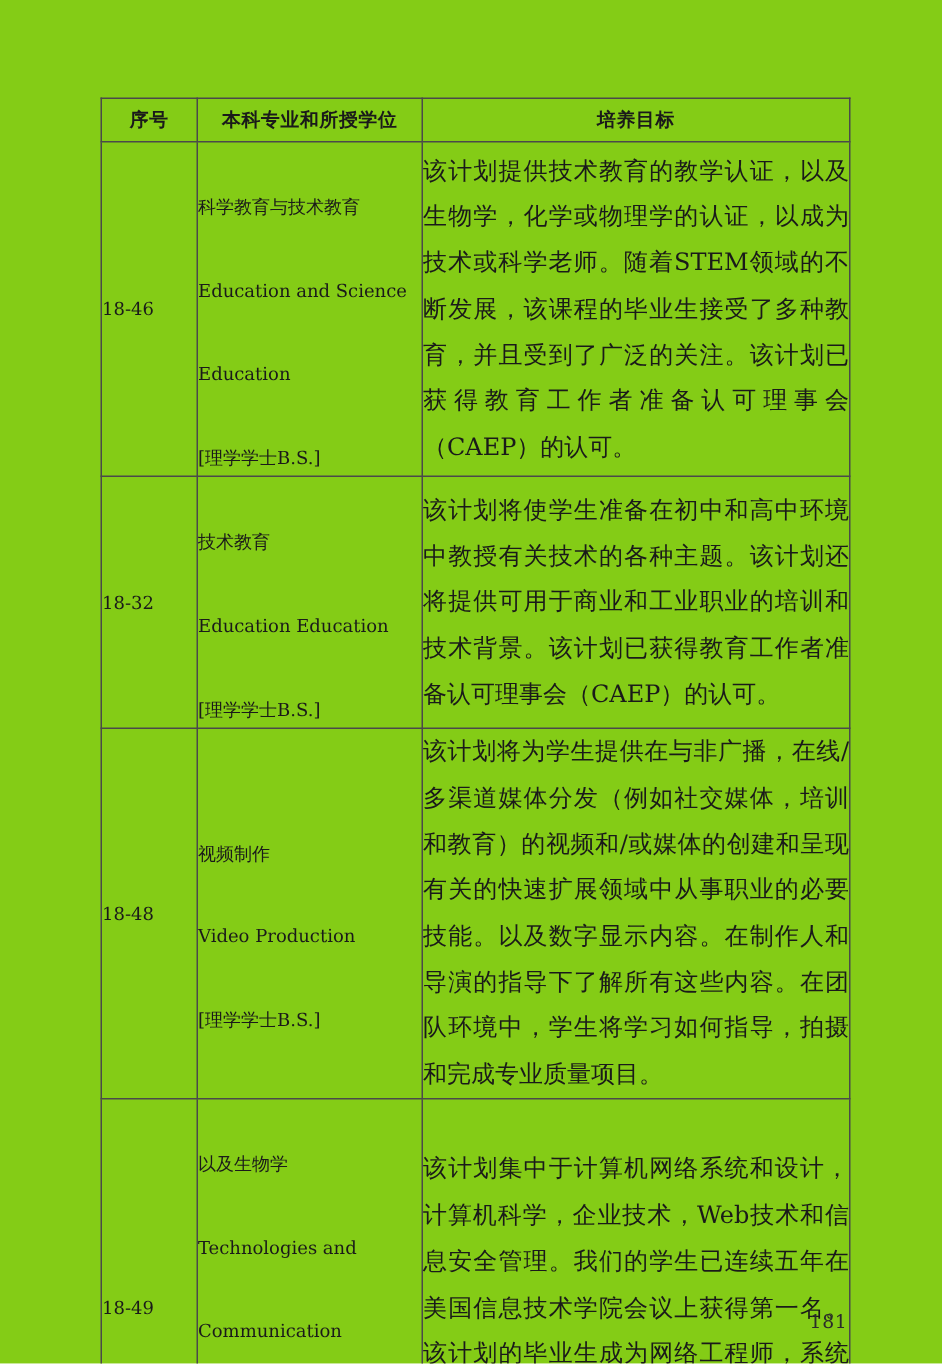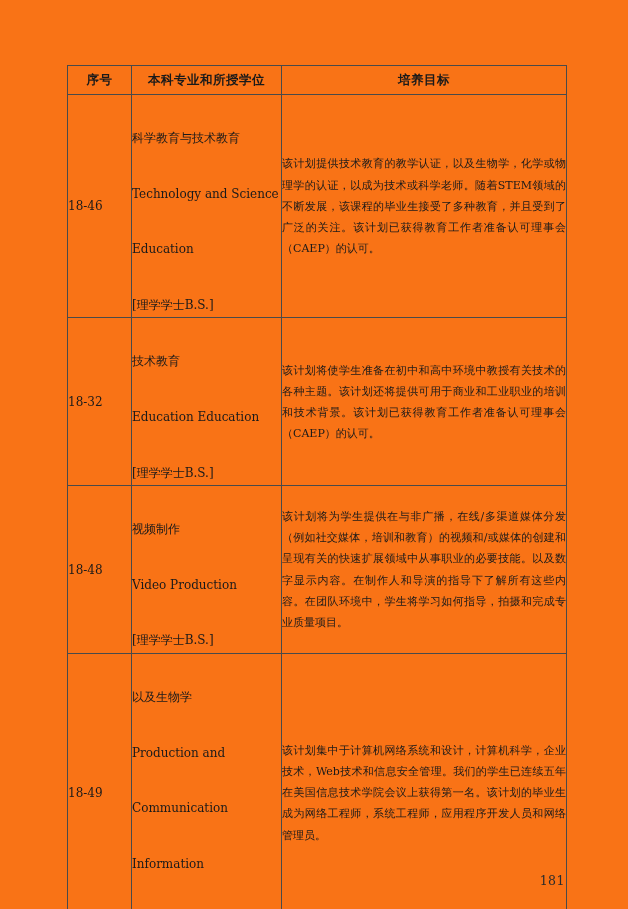--- a/index.html
+++ b/index.html
@@ -13,21 +13,21 @@
     height: 909px;
     position: relative;
     font-family: "DejaVu Serif", "Liberation Serif", serif;
     color: #1a1a1a;
     overflow: hidden;
   }
 
   .page {
     position: absolute;
     inset: 0;
-    background: #f97316;
+    background: #84cc16;
   }
 
   .table-wrap {
     position: absolute;
     left: 67px;
     top: 65px;
     width: 499px;
   }
 
   table.spec-table {
@@ -70,21 +70,21 @@
   td.cell-major {
     padding: 6px 4px 6px 8px;
     vertical-align: middle;
     font-size: 12px;
     line-height: 2.05;
   }
 
   td.cell-goal {
     padding: 4px 4px 4px 6px;
     vertical-align: top;
-    font-size: 11px;
+    font-size: 16px;
     line-height: 1.92;
     text-align: justify;
     text-justify: inter-character;
     text-align-last: left;
     hyphens: none;
   }
 
   .major-line {
     display: block;
     white-space: nowrap;
@@ -127,21 +127,21 @@
           <th>本科专业和所授学位</th>
           <th>培养目标</th>
         </tr>
       </thead>
       <tbody>
 
         <tr>
           <td class="cell-no">18-46</td>
           <td class="cell-major">
             <span class="major-line">科学教育与技术教育</span>
-            <span class="major-line">Technology and Science</span>
+            <span class="major-line">Education and Science</span>
             <span class="major-line">Education</span>
             <span class="major-line">[理学学士B.S.]</span>
           </td>
           <td class="cell-goal">
             <p class="goal-para">该计划提供技术教育的教学认证，以及生物学，化学或物理学的认证，以成为技术或科学老师。随着STEM领域的不断发展，该课程的毕业生接受了多种教育，并且受到了广泛的关注。该计划已获得教育工作者准备认可理事会（CAEP）的认可。</p>
           </td>
         </tr>
 
         <tr>
           <td class="cell-no">18-32</td>
@@ -164,21 +164,21 @@
           </td>
           <td class="cell-goal">
             <p class="goal-para">该计划将为学生提供在与非广播，在线/多渠道媒体分发（例如社交媒体，培训和教育）的视频和/或媒体的创建和呈现有关的快速扩展领域中从事职业的必要技能。以及数字显示内容。在制作人和导演的指导下了解所有这些内容。在团队环境中，学生将学习如何指导，拍摄和完成专业质量项目。</p>
           </td>
         </tr>
 
         <tr>
           <td class="cell-no">18-49</td>
           <td class="cell-major">
             <span class="major-line">以及生物学</span>
-            <span class="major-line">Production and</span>
+            <span class="major-line">Technologies and</span>
             <span class="major-line">Communication</span>
             <span class="major-line">Information</span>
             <span class="major-line">[理学学士B.S.]</span>
           </td>
           <td class="cell-goal">
             <p class="goal-para">该计划集中于计算机网络系统和设计，计算机科学，企业技术，Web技术和信息安全管理。我们的学生已连续五年在美国信息技术学院会议上获得第一名。该计划的毕业生成为网络工程师，系统工程师，应用程序开发人员和网络管理员。</p>
           </td>
         </tr>
 
       </tbody>

